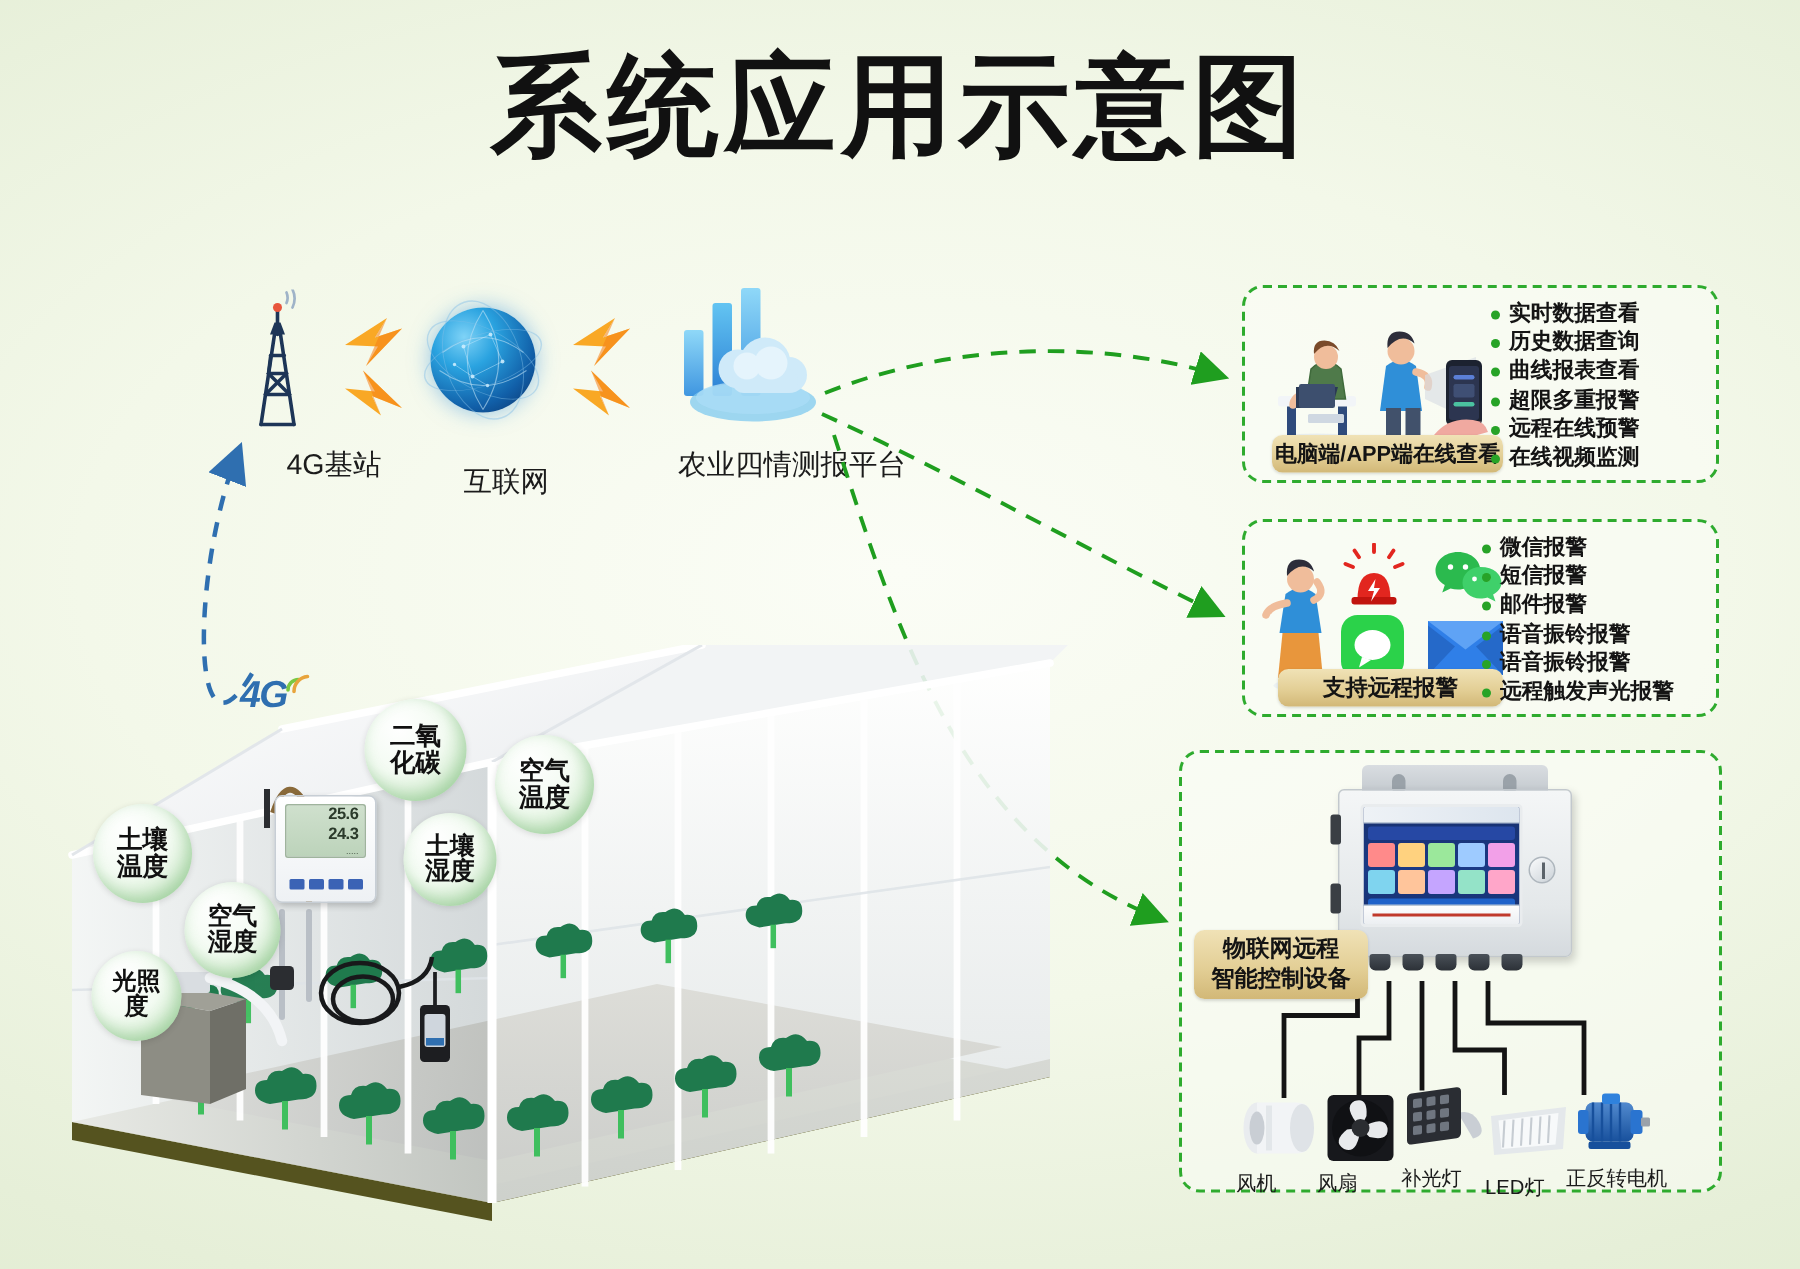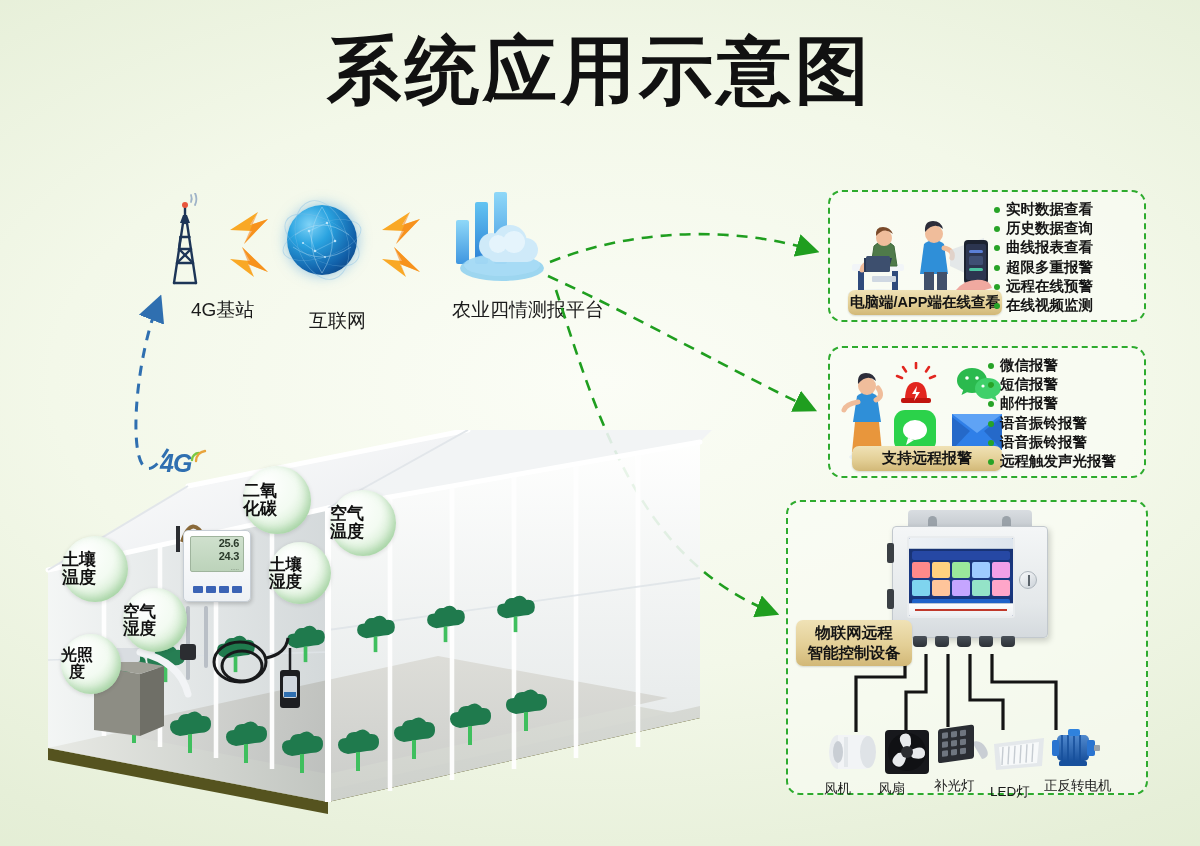--- a/index.html
+++ b/index.html
@@ -142,21 +142,21 @@
   .dev .cap { font-size: 13.5px; color: #1a1a1a; margin-top: 3px; white-space: nowrap; font-weight:500; }
 
   
   .house { position: absolute; left: 28px; top: 430px; width: 690px; height: 400px; }
   .house svg { display: block; }
 
   .bubble {
     position: absolute; border-radius: 50%;
     background: radial-gradient(circle at 34% 28%, #ffffff 0%, #f3fbf2 45%, #d9efd6 72%, #b9e2b6 100%);
     box-shadow: inset -3px -4px 10px rgba(110,180,110,.45), 0 1px 4px rgba(0,0,0,.12);
-    display: flex; align-items: center; justify-content: flex-start; text-align: center;
+    display: flex; align-items: center; justify-content: center; text-align: center;
     color: #111; font-weight: 700; line-height: 1.04;
   }
   .bubble span { display: block; }
 
   .lcd { position: absolute; left: 183px; top: 530px; width: 68px; height: 72px; }
   .lcd-body { position: absolute; inset: 0; background: linear-gradient(180deg,#ffffff,#eef1f4);
     border: 1px solid #c7ced5; border-radius: 5px; box-shadow: 1px 2px 4px rgba(0,0,0,.2); }
   .lcd-scr { position: absolute; left: 7px; top: 6px; right: 7px; height: 36px;
     background: linear-gradient(180deg,#cfe0cd,#bcd3ba); border: 1px solid #9fb49d; border-radius: 2px; }
   .lcd-v { font-size: 11px; font-weight: 700; color: #2b3a2b; text-align: right; padding-right: 4px; line-height: 13px; letter-spacing:-0.3px;}

